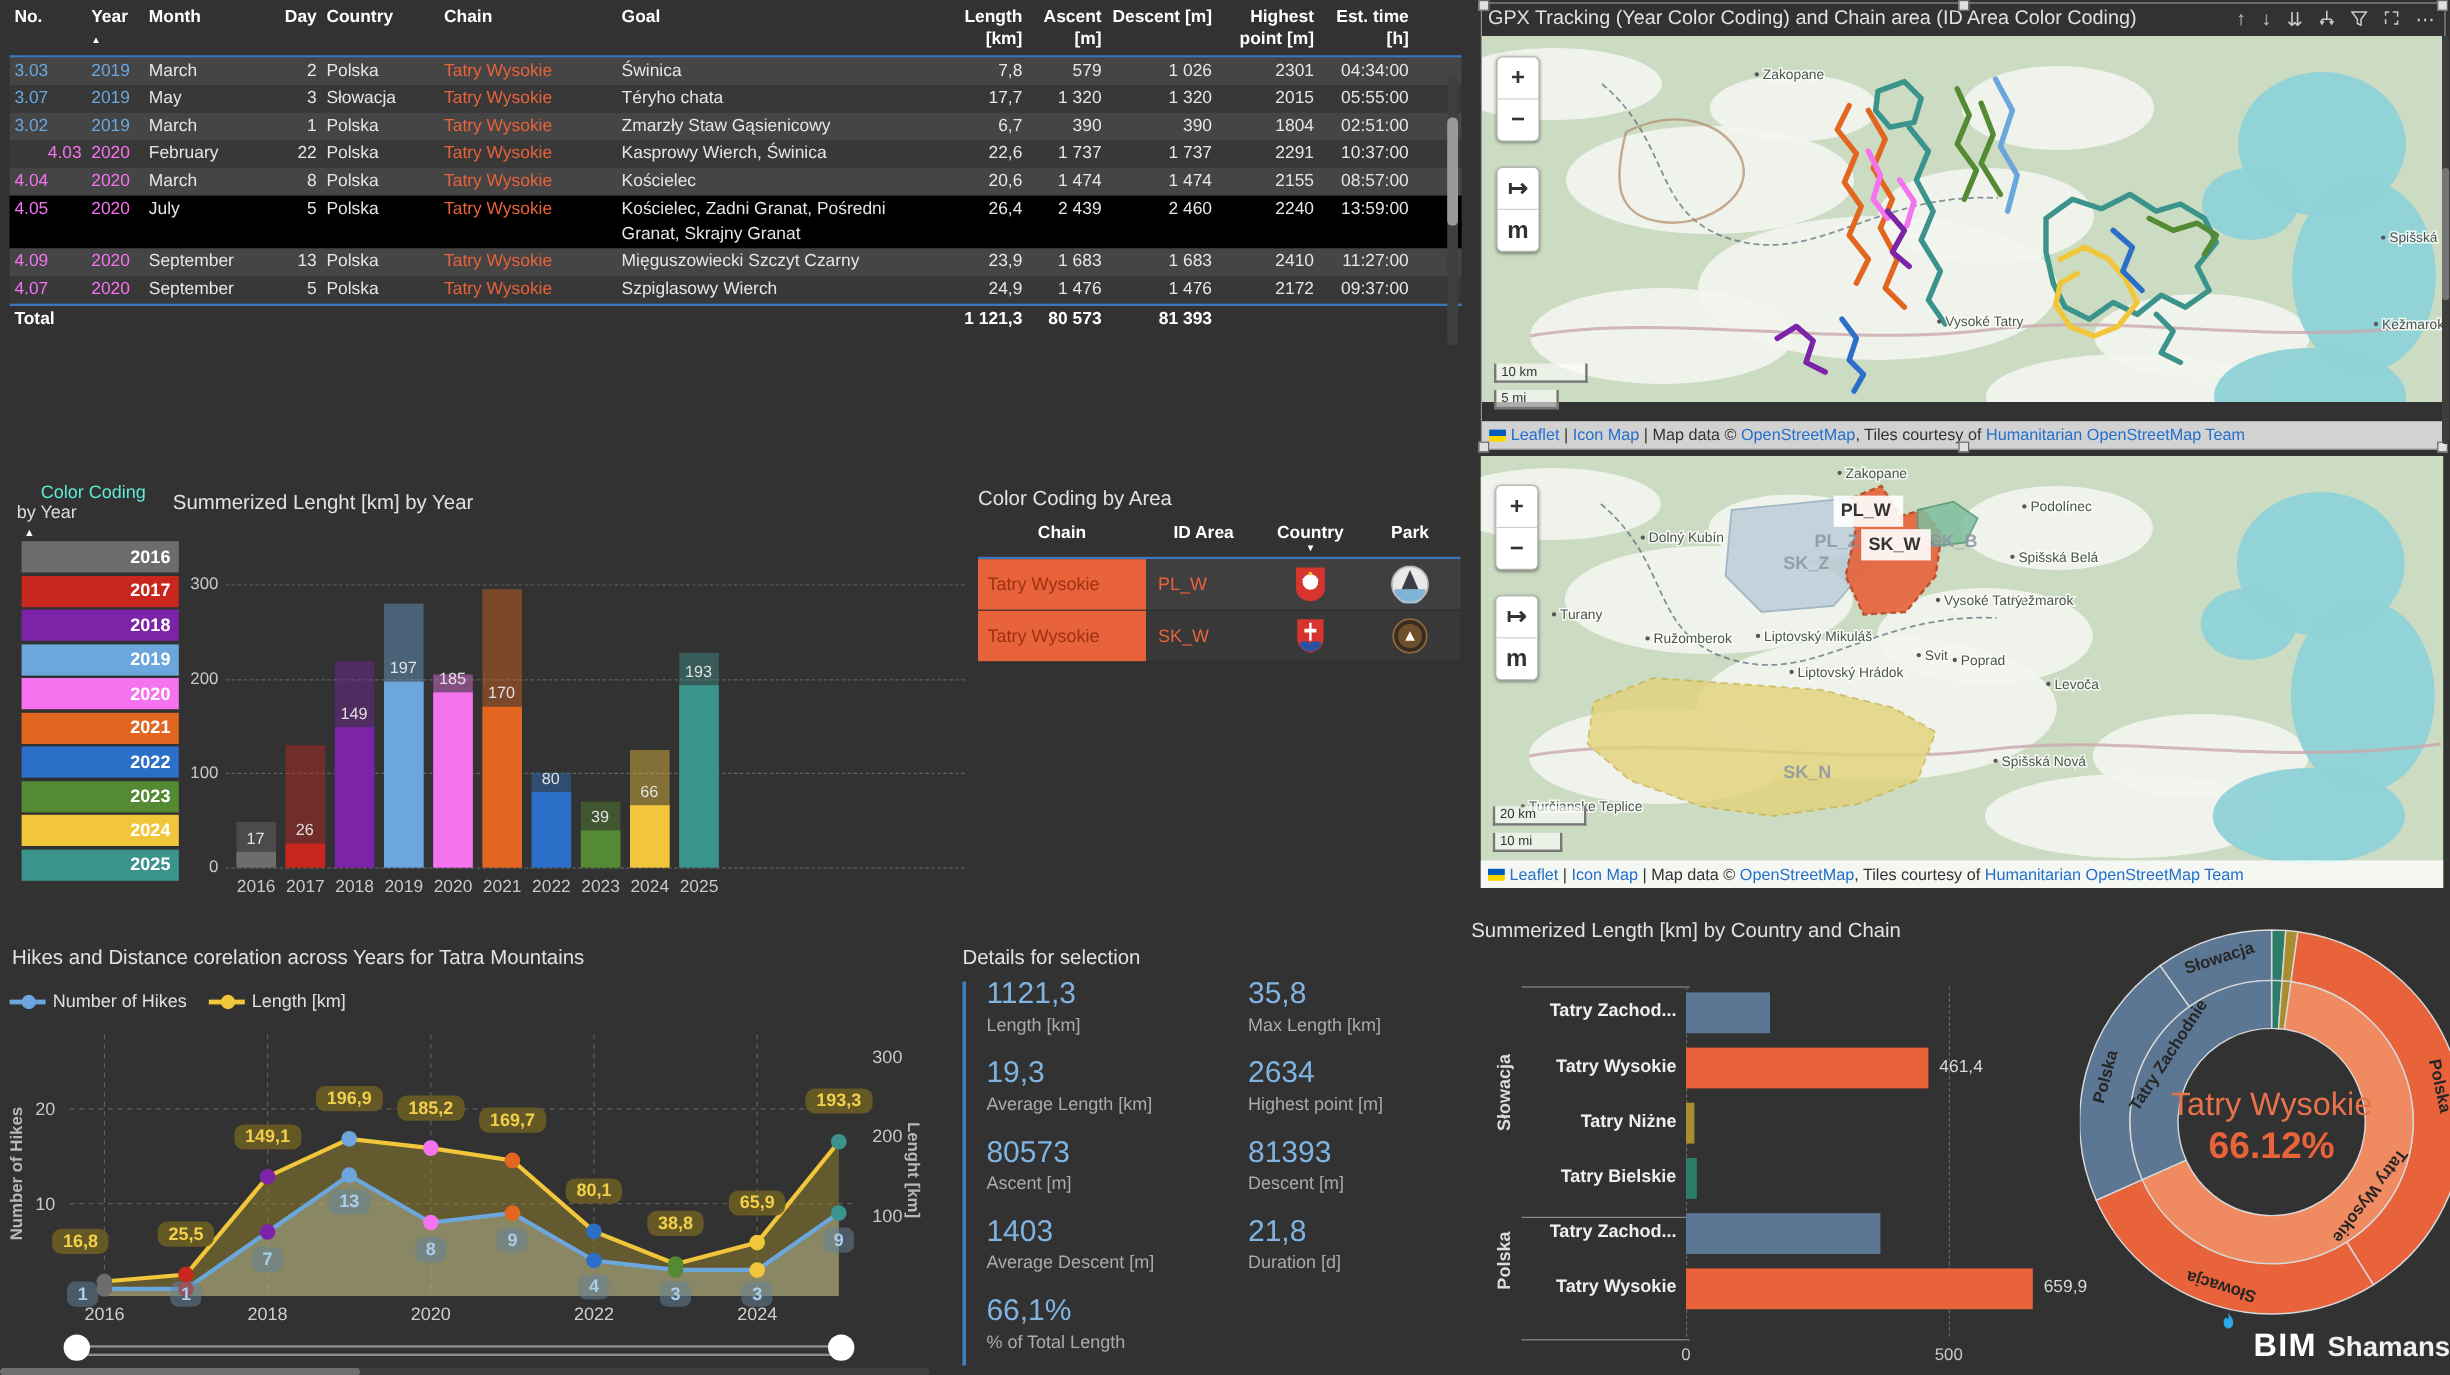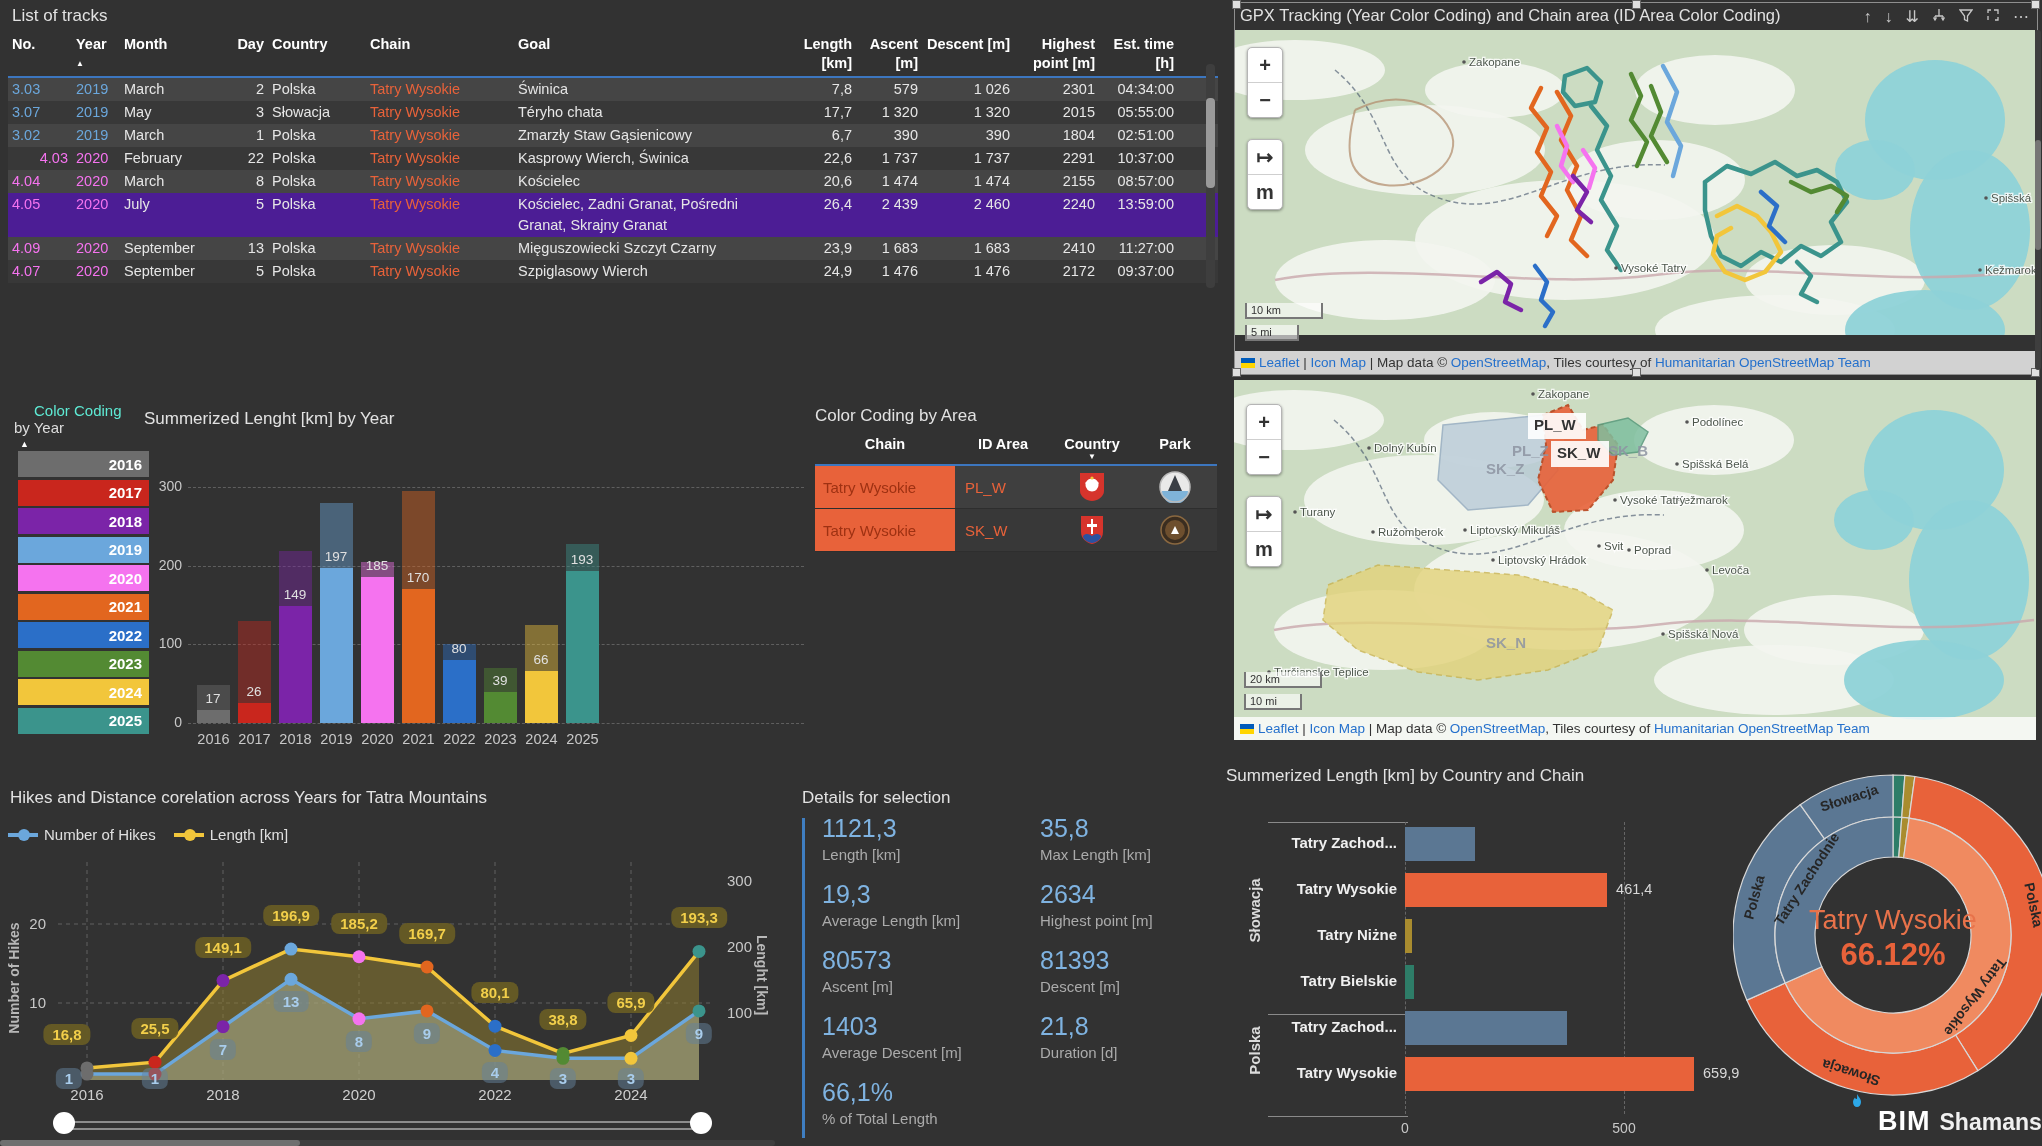--- a/index.html
+++ b/index.html
@@ -60,21 +60,20 @@
   #logo{left:1878px;top:1106px;display:flex;align-items:baseline;}
   .logo-bold{font-size:27px;font-weight:800;color:#fff;letter-spacing:1px;position:relative;}
   .logo-rest{font-size:23px;font-weight:600;color:#f0f0f0;margin-left:9px;}
 </style>
 </head>
 <body>
 
 <div id="stage">
 
   <div class="abs" id="tracks">
-    <div class="panel-title" style="margin:2px 0 8px 4px;">List of tracks</div>
     <div id="tt-head" class="tt-grid tt-head" style="border-bottom: 2px solid rgb(60, 118, 191); padding-bottom: 2px; grid-template-columns: 64px 48px 110px 38px 98px 148px 278px 64px 66px 92px 85px 79px;">
         <div class="tt-cell"><span>No.</span></div>
         <div class="tt-cell"><span>Year</span><div style="font-size: 8px; color: rgb(255, 255, 255);">▲</div></div>
         <div class="tt-cell"><span>Month</span></div>
         <div class="tt-cell num"><span>Day</span></div>
         <div class="tt-cell"><span>Country</span></div>
         <div class="tt-cell"><span>Chain</span></div>
         <div class="tt-cell"><span>Goal</span></div>
         <div class="tt-cell num"><span>Length [km]</span></div>
         <div class="tt-cell num"><span>Ascent [m]</span></div>
@@ -146,21 +145,21 @@
           <div class="tt-cell num">8</div>
           <div class="tt-cell">Polska</div>
           <div class="tt-cell" style="color: rgb(232, 98, 58);">Tatry Wysokie</div>
           <div class="tt-cell">Kościelec</div>
           <div class="tt-cell num">20,6</div>
           <div class="tt-cell num">1 474</div>
           <div class="tt-cell num">1 474</div>
           <div class="tt-cell num">2155</div>
           <div class="tt-cell num">08:57:00</div>
         </div>
-        <div class="tt-grid tt-row" style="grid-template-columns: 64px 48px 110px 38px 98px 148px 278px 64px 66px 92px 85px 79px; background: #4c1d95;">
+        <div class="tt-grid tt-row" style="grid-template-columns: 64px 48px 110px 38px 98px 148px 278px 64px 66px 92px 85px 79px; background: #000000;">
           <div class="tt-cell" style="color: rgb(245, 115, 239);">4.05</div>
           <div class="tt-cell" style="color: rgb(245, 115, 239);">2020</div>
           <div class="tt-cell">July</div>
           <div class="tt-cell num">5</div>
           <div class="tt-cell">Polska</div>
           <div class="tt-cell" style="color: rgb(232, 98, 58);">Tatry Wysokie</div>
           <div class="tt-cell">Kościelec, Zadni Granat, Pośredni Granat, Skrajny Granat</div>
           <div class="tt-cell num">26,4</div>
           <div class="tt-cell num">2 439</div>
           <div class="tt-cell num">2 460</div>
@@ -188,20 +187,34 @@
           <div class="tt-cell num">5</div>
           <div class="tt-cell">Polska</div>
           <div class="tt-cell" style="color: rgb(232, 98, 58);">Tatry Wysokie</div>
           <div class="tt-cell">Szpiglasowy Wierch</div>
           <div class="tt-cell num">24,9</div>
           <div class="tt-cell num">1 476</div>
           <div class="tt-cell num">1 476</div>
           <div class="tt-cell num">2172</div>
           <div class="tt-cell num">09:37:00</div>
         </div>
+      </div>
+    <div id="tt-total" class="tt-grid" style="border-top: 2px solid rgb(60, 118, 191); font-weight: bold; color: rgb(255, 255, 255); grid-template-columns: 64px 48px 110px 38px 98px 148px 278px 64px 66px 92px 85px 79px;">
+        <div class="tt-cell">Total</div>
+        <div class="tt-cell"></div>
+        <div class="tt-cell"></div>
+        <div class="tt-cell"></div>
+        <div class="tt-cell"></div>
+        <div class="tt-cell"></div>
+        <div class="tt-cell"></div>
+        <div class="tt-cell num">1 121,3</div>
+        <div class="tt-cell num">80 573</div>
+        <div class="tt-cell num">81 393</div>
+        <div class="tt-cell num"></div>
+        <div class="tt-cell num"></div>
       </div>
     <div class="abs sb-track" style="left:1198px;top:60px;width:9px;height:224px;">
       <div class="sb-thumb" style="width:9px;height:90px;margin-top:34px;"></div>
     </div>
   </div>
 
   <div class="abs" style="left:14px;top:402px;width:140px;">
     <div style="font-size:15px;color:#5eead4;margin-left:20px;">Color Coding</div>
     <div style="font-size:15px;color:#ddd;">by Year</div>
     <div style="font-size:9px;color:#fff;margin:3px 0 2px 6px;">▲</div>

